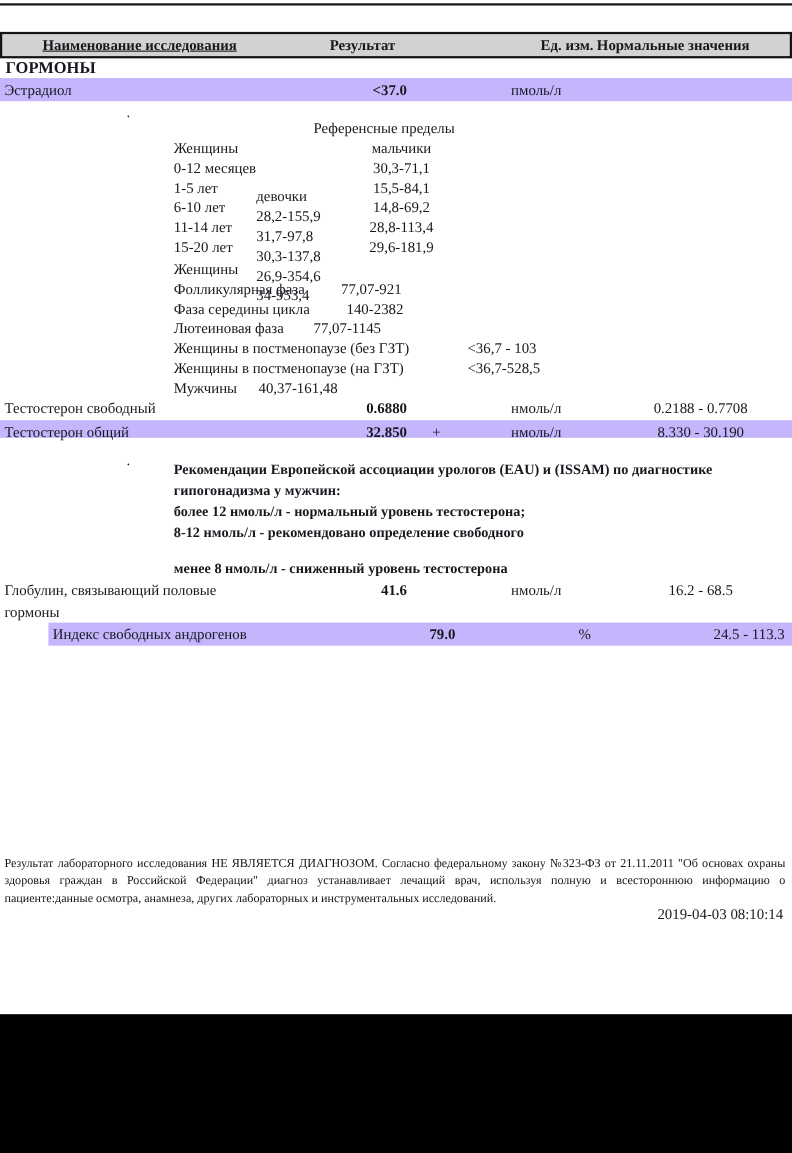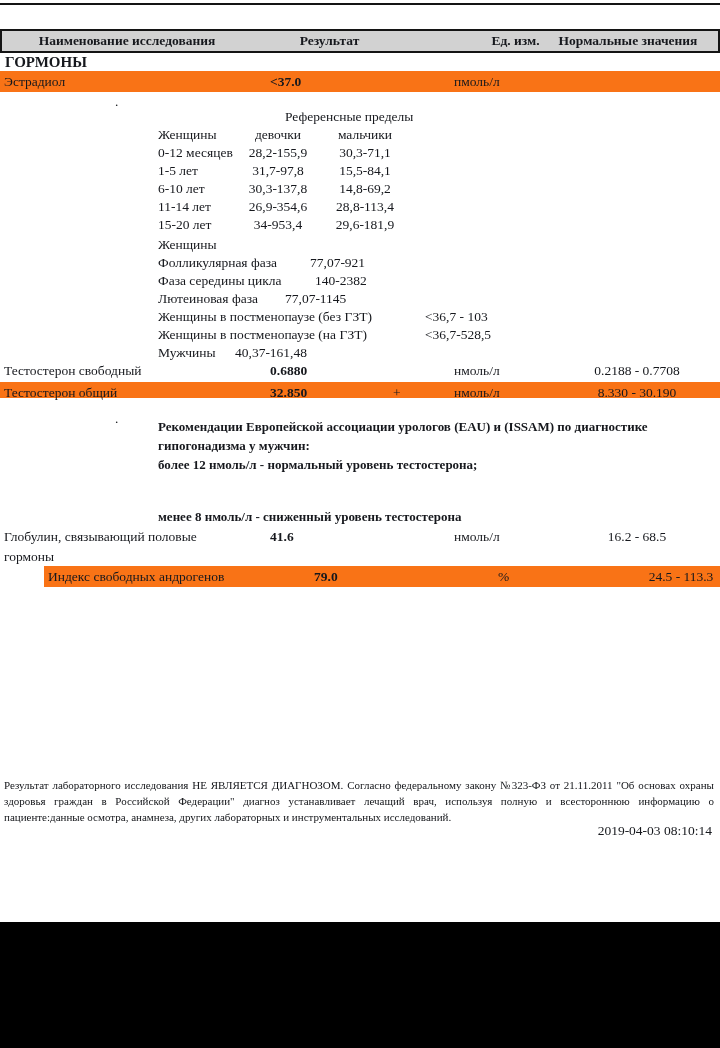--- a/index.html
+++ b/index.html
@@ -8,49 +8,49 @@
   .screen{position:relative;width:720px;height:1048px;background:#fff;}
 
   
   .top-rule{position:absolute;top:3px;left:0;width:720px;height:2px;background:#141414;}
 
   
   .tbl-header{position:absolute;top:29px;left:0;width:720px;height:24px;
               background:#d2d2d2;border-top:2px solid #141414;border-bottom:2px solid #141414;
               border-left:2px solid #141414;border-right:2px solid #141414;box-sizing:border-box;}
   .tbl-header span{position:absolute;top:1px;font-weight:bold;font-size:13.5px;line-height:18px;text-align:center;}
-  .hc-name{left:0;width:250px;}
+  .hc-name{left:0;width:250px;text-decoration:underline;}
   .hc-result{left:255px;width:145px;}
   .hc-unit{left:466px;width:95px;}
-  .hc-normal{left:534px;width:152px;margin-left:16px;}
+  .hc-normal{left:534px;width:152px;}
 
   .section-title{position:absolute;top:54px;left:5px;font-weight:bold;font-size:15px;}
 
   
   .lab-row{position:absolute;left:0;width:720px;}
-  .shaded{background:#f97316;}
+  .shaded{background:#c4b5fd;}
   .lab-row .name{position:absolute;left:4px;top:2px;font-size:13.5px;line-height:17px;}
-  .lab-row .result{position:absolute;left:270px;top:2px;width:100px;text-align:left;
+  .lab-row .result{position:absolute;left:270px;top:2px;width:100px;text-align:right;
                    font-weight:bold;font-size:13.5px;line-height:17px;}
   .lab-row .flag{position:absolute;left:393px;top:2px;font-size:13.5px;line-height:17px;}
-  .lab-row .unit{position:absolute;left:454px;top:2px;width:95px;text-align:left;font-size:13.5px;line-height:17px;}
+  .lab-row .unit{position:absolute;left:440px;top:2px;width:95px;text-align:center;font-size:13.5px;line-height:17px;}
   .lab-row .normal{position:absolute;left:561px;top:2px;width:152px;text-align:center;font-size:13.5px;line-height:17px;}
   .row-estradiol{top:71px;height:21px;}
   .row-test-free{top:360px;height:22px;padding-left:35px;}
   .row-test-total{top:382px;height:16px;}
   .row-globulin{top:526px;height:40px;}
   .row-globulin .name2{position:absolute;left:4px;top:22px;font-size:13.5px;line-height:17px;}
   .row-fai{top:566px;height:21px;margin-left:44px;}
 
   
   .ref-block{position:absolute;top:92px;left:0;width:720px;height:272px;}
   .line{position:absolute;left:0;width:720px;height:18px;font-size:13.5px;line-height:18px;}
   .line span{position:absolute;}
   .c1{left:158px;}
-  .c2{left:233px;width:90px;text-align:center;}
+  .c2{left:233px;width:90px;margin-top:44px;}
   .c3{left:321px;width:88px;text-align:center;}
   .dot{left:115px;}
   .ref-title{left:285px;}
 
   
   .rec-block{position:absolute;top:408px;left:0;width:720px;height:118px;}
   .rec-line{position:absolute;left:158px;width:560px;font-weight:bold;font-size:13px;line-height:17px;}
 
   
   .footer-text{position:absolute;top:777px;left:4px;width:710px;font-size:11px;
@@ -163,20 +163,21 @@
     <span class="normal">8.330 - 30.190</span>
   </div>
 
   <div class="rec-block">
     <div class="line" style="top:2px">
         <span class="dot">.</span>
       </div>
     <div class="rec-line" style="top:10px">Рекомендации Европейской ассоциации урологов (EAU) и (ISSAM) по диагностике</div>
     <div class="rec-line" style="top:29px">гипогонадизма у мужчин:</div>
     <div class="rec-line" style="top:48px">более 12 нмоль/л - нормальный уровень тестостерона;</div>
+    <div class="rec-line" style="top:67px">8-12 нмоль/л - рекомендовано определение свободного</div>
     <div class="rec-line" style="top:100px">менее 8 нмоль/л - сниженный уровень тестостерона</div>
   </div>
 
   <div class="lab-row row-globulin">
     <span class="name">Глобулин, связывающий половые</span>
     <span class="name2">гормоны</span>
     <span class="result">41.6</span>
     <span class="unit">нмоль/л</span>
     <span class="normal">16.2 - 68.5</span>
   </div>

